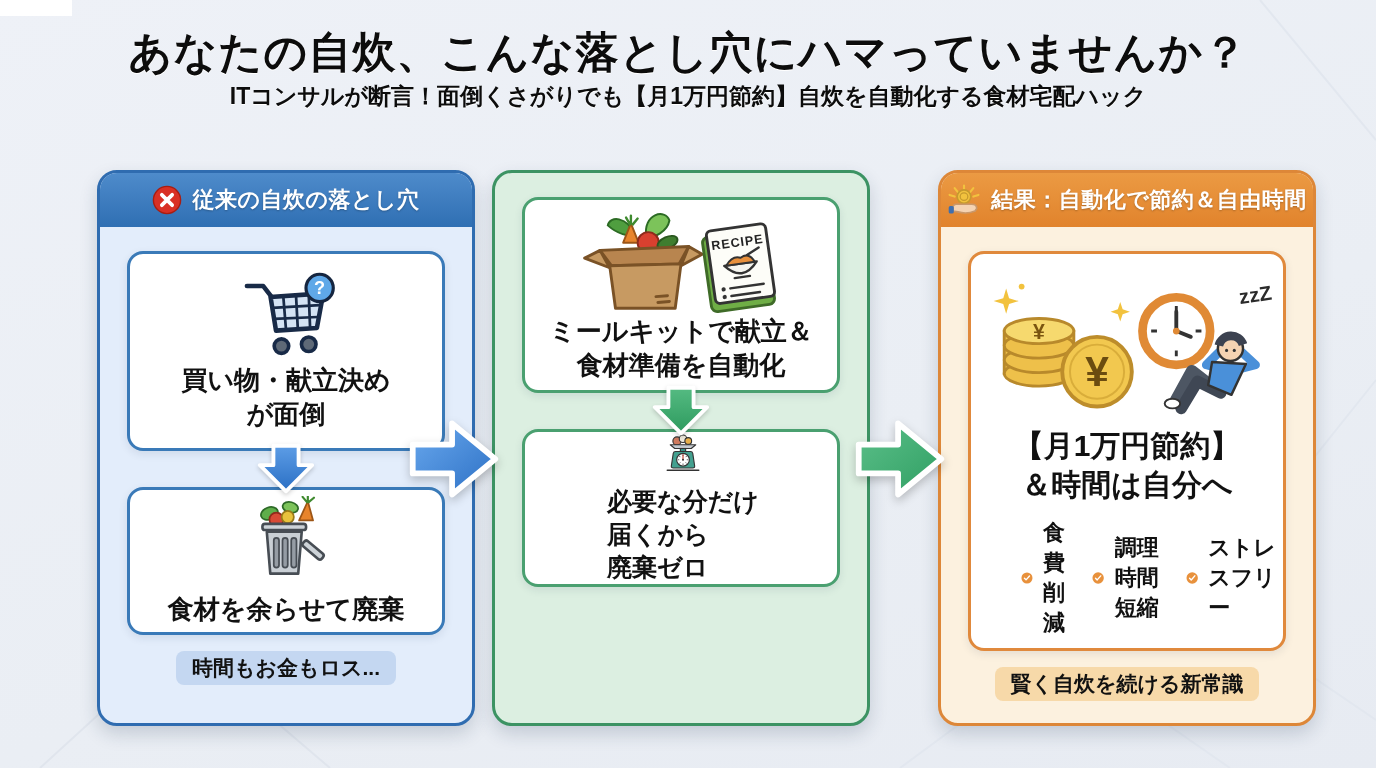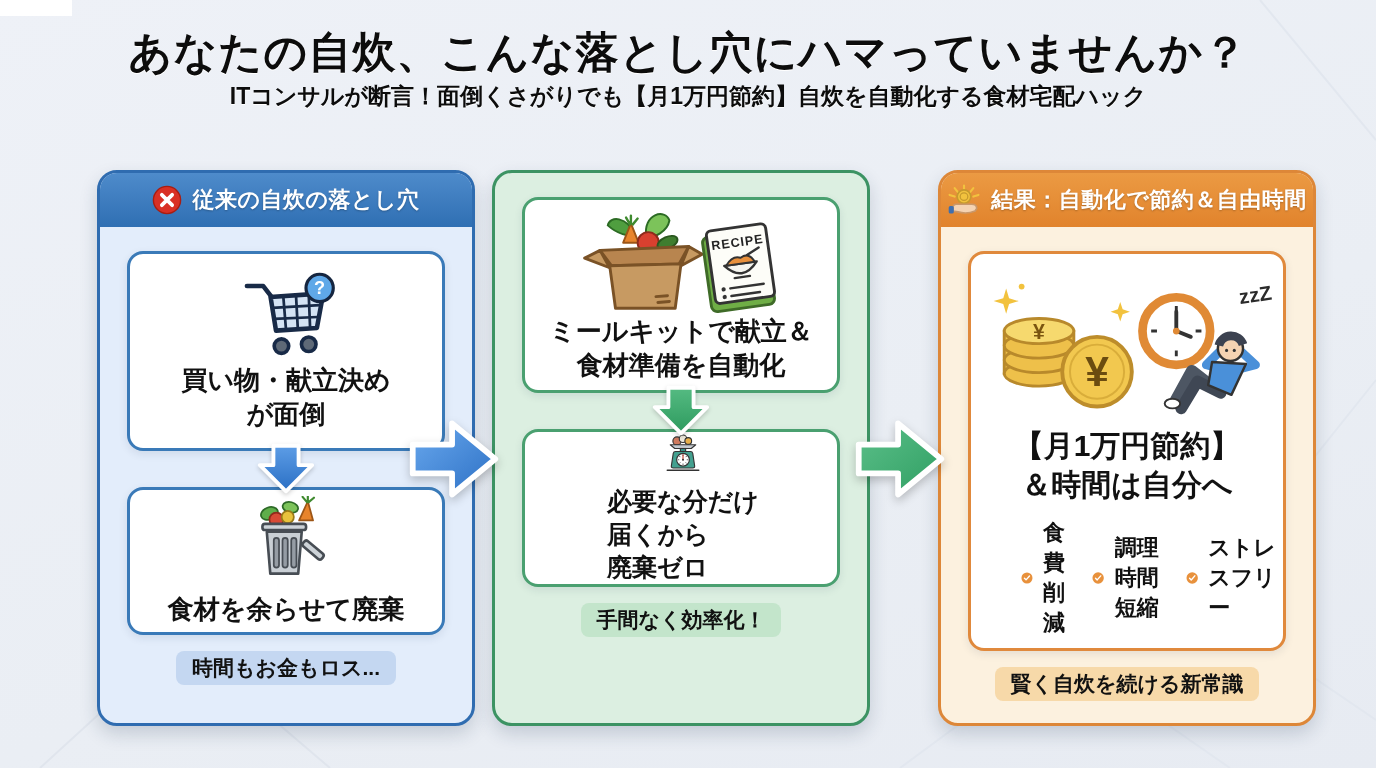--- a/index.html
+++ b/index.html
@@ -200,23 +200,20 @@
           <path d="M60 60 L60 64 M60 84 L60 88 M46 74 L50 74 M70 74 L74 74 M50 64 L53 67 M70 64 L67 67 M50 84 L53 81 M70 84 L67 81" stroke="#333" stroke-width="2"></path>
           <path d="M60 74 L60 61" stroke="#c03a2a" stroke-width="3" stroke-linecap="round"></path>
           <circle cx="60" cy="74" r="2.6" fill="#333"></circle>
           <path d="M18 102 L102 102" stroke="#333" stroke-width="4" stroke-linecap="round"></path>
         </svg>
         <div class="card-text">必要な分だけ
 届くから
 廃棄ゼロ</div>
       </div>
 
-      <div class="col-footer">
-        <span class="badge">手間なく効率化！</span>
-      </div>
     </div>
   </div>
 
   <div class="column col-result">
     <div class="col-header">
       <span class="hdr-icon">
         <svg width="34" height="32" viewBox="0 0 40 36">
           <path d="M20 1 L20 6 M9 4 L13 9 M31 4 L27 9 M3 12 L9 14 M37 12 L31 14" stroke="#f2c23e" stroke-width="2.5" stroke-linecap="round"></path>
           <circle cx="20" cy="14" r="8" fill="#f2c23e" stroke="#c79a2e" stroke-width="2"></circle>
           <circle cx="20" cy="14" r="4.5" fill="none" stroke="#c79a2e" stroke-width="1.5"></circle>

